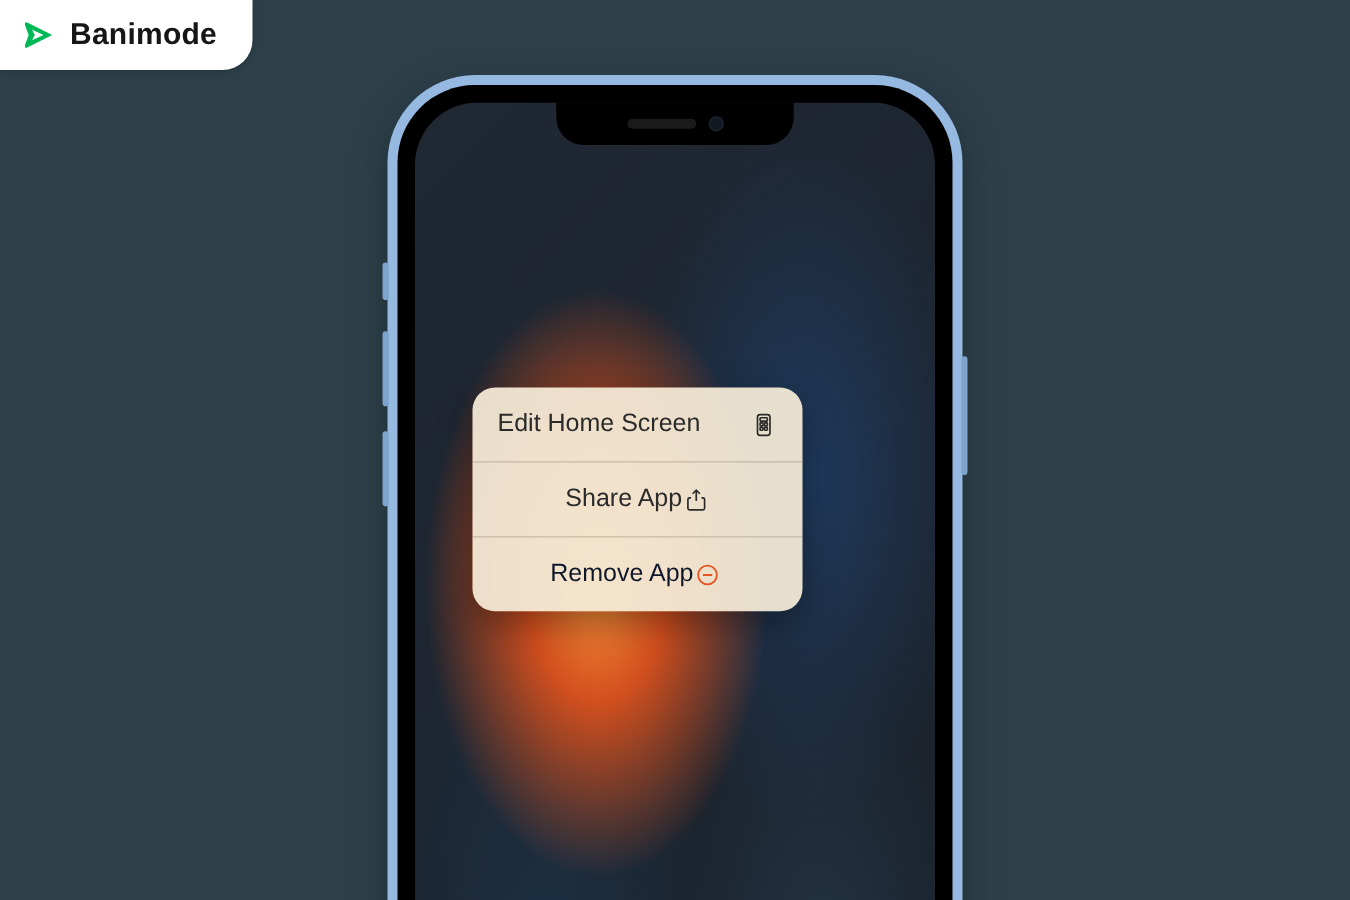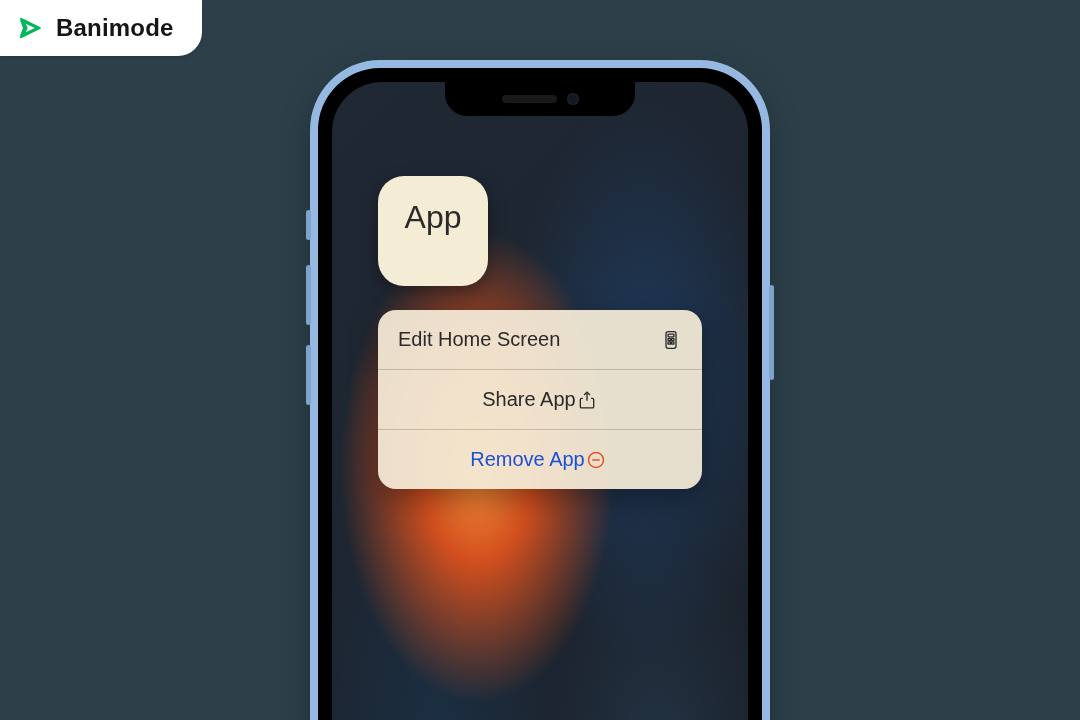--- a/index.html
+++ b/index.html
@@ -134,41 +134,41 @@
     color: #2b2b2b;
     position: relative;
     top: -14px;
   }
 
   
   .context-menu {
     position: absolute;
     top: 228px;
     left: 46px;
-    width: 324px;
+    width: 264px;
     background: rgba(243,234,214,.94);
     border-radius: 18px;
     overflow: hidden;
     box-shadow: 0 10px 28px rgba(0,0,0,.35);
     backdrop-filter: blur(8px);
   }
   .menu-item {
     display: flex;
     align-items: center;
     justify-content: space-between;
     padding: 18px 20px;
     font-size: 20px;
     color: #2a2a2a;
     cursor: pointer;
   }
   .menu-item + .menu-item {
     border-top: 1px solid rgba(120,113,95,.35);
     justify-content: center;
   }
-  .menu-item.destructive { color: #1d4ed8; padding-left: 17px; }
+  .menu-item.destructive { color: #0f172a; padding-left: 17px; }
   .menu-item.destructive .icon svg { stroke: #e65522; }
   .menu-item .icon {
     width: 22px;
     height: 22px;
     display: flex;
     align-items: center;
     justify-content: center;
   }
 </style>
 </head>
@@ -191,23 +191,20 @@
   <div class="side-btn pwr"></div>
 
   <div class="phone-inner">
     <div class="phone-screen">
 
       <div class="notch">
         <div class="speaker"></div>
         <div class="camera"></div>
       </div>
 
-      <div class="app-icon">
-        <span>App</span>
-      </div>
 
       <div class="context-menu">
 
         <div class="menu-item">
           <span>Edit Home Screen</span>
           <span class="icon">
             <svg viewBox="0 0 24 24" width="20" height="22" fill="none" stroke="#2a2a2a" stroke-width="1.6">
               <rect x="6" y="2" width="12" height="20" rx="2.5"></rect>
               <rect x="8.5" y="5" width="7" height="3.2" rx="0.7"></rect>
               <rect x="8.5" y="10" width="2.8" height="2.8" rx="0.6"></rect>

